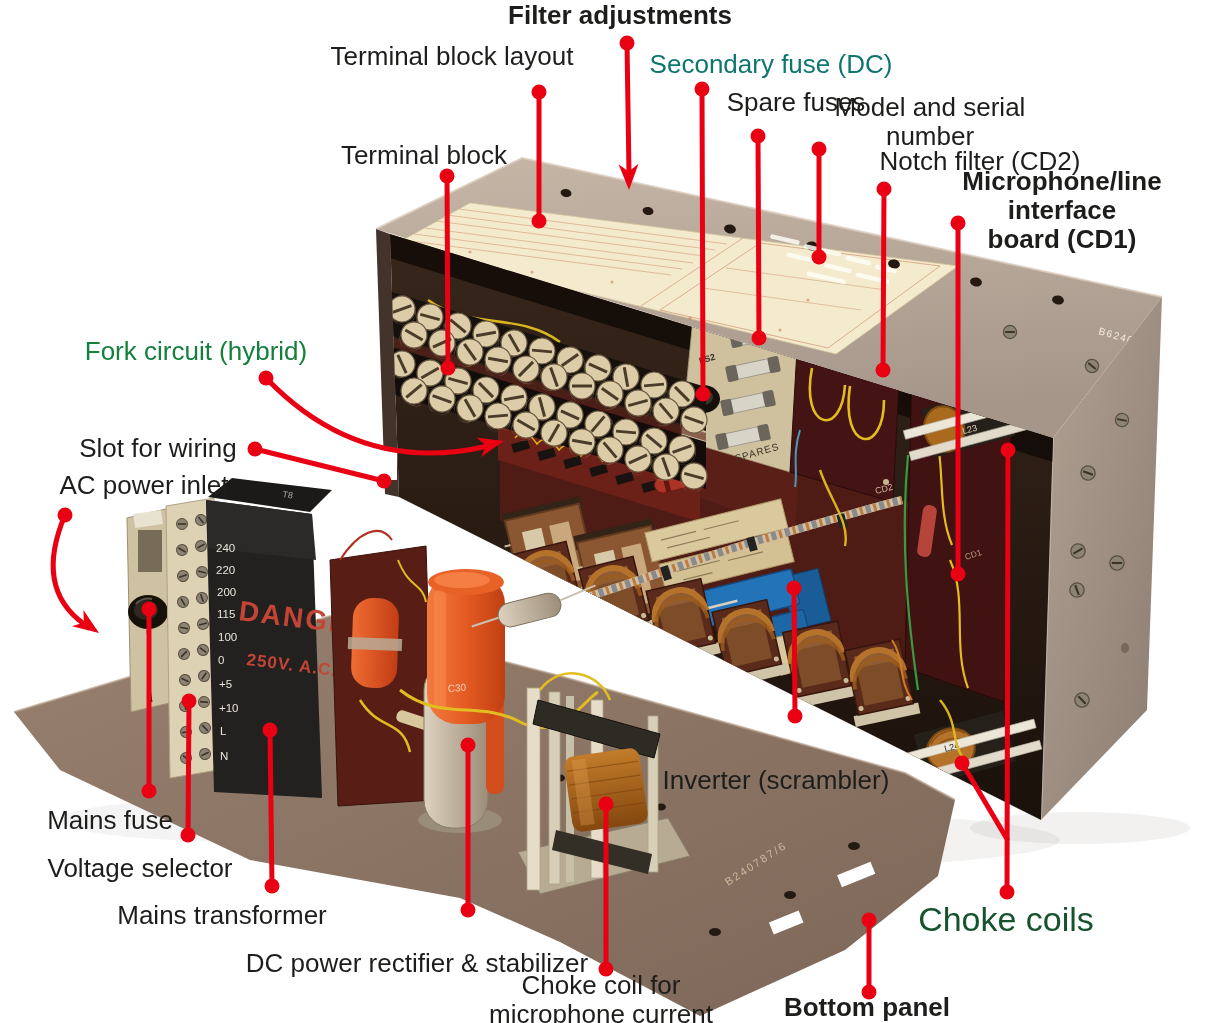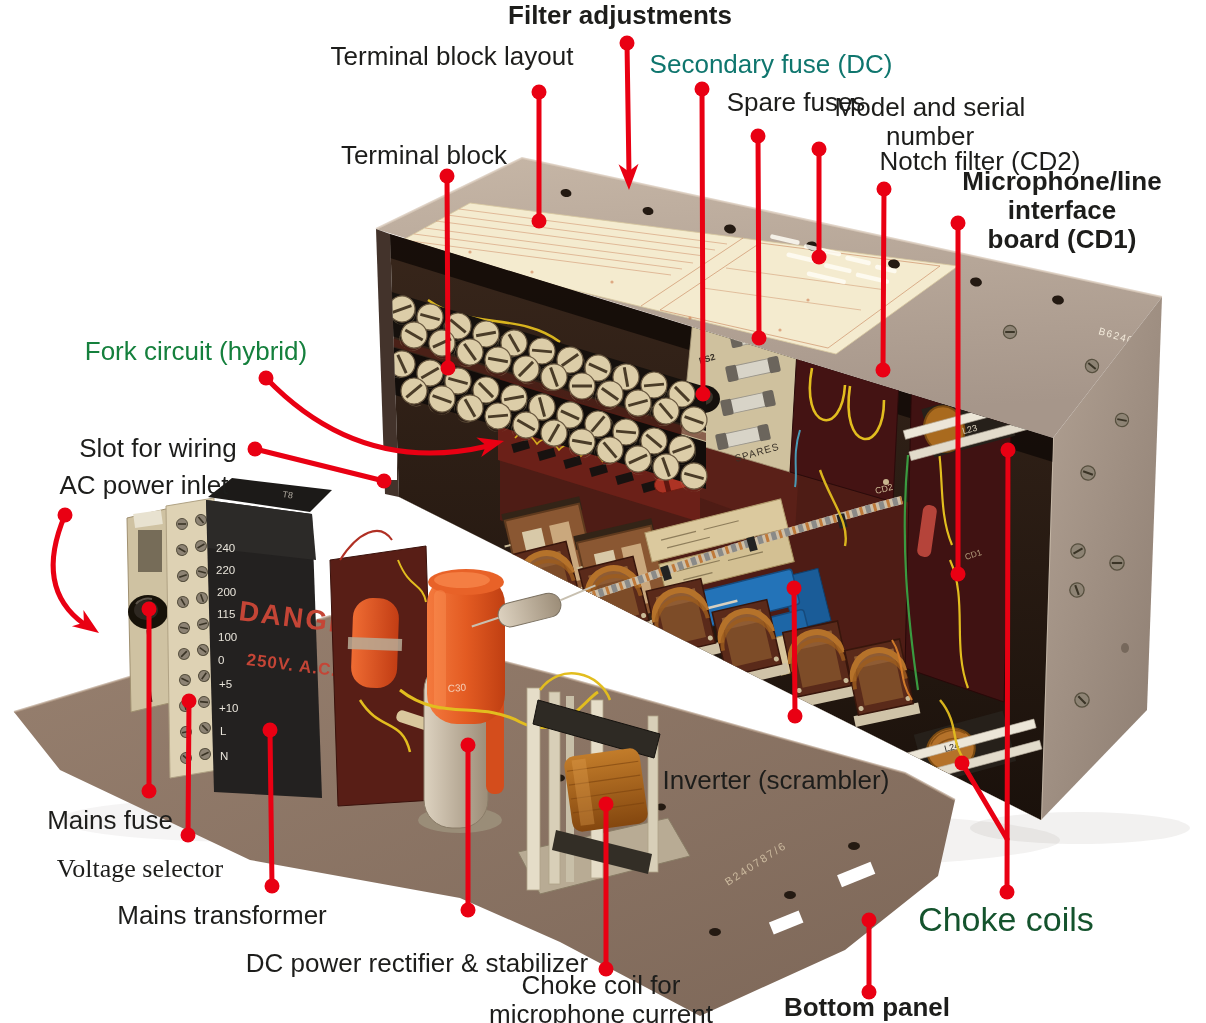--- a/index.html
+++ b/index.html
@@ -552,21 +552,21 @@
       <div class="callout" style="left: 771px; top: 64px; font-size: 26px; color: #0f766e;">Secondary fuse (DC)</div>
       <div class="callout" style="left: 796px; top: 102px; font-size: 26px; color: rgb(29, 29, 27);">Spare fuses</div>
       <div class="callout" style="left: 930px; top: 122px; font-size: 26px; color: rgb(29, 29, 27); text-align: center;">Model and serial number</div>
       <div class="callout" style="left: 980px; top: 161px; font-size: 26px; color: rgb(29, 29, 27);">Notch filter (CD2)</div>
       <div class="callout" style="left: 1062px; top: 210px; font-size: 26px; color: rgb(29, 29, 27); font-weight: bold;">Microphone/line interface
 board (CD1)</div>
       <div class="callout" style="left: 196px; top: 351px; font-size: 26px; color: #15803d;">Fork circuit (hybrid)</div>
       <div class="callout" style="left: 158px; top: 448px; font-size: 26px; color: rgb(29, 29, 27);">Slot for wiring</div>
       <div class="callout" style="left: 100px; top: 485px; font-size: 26px; color: rgb(29, 29, 27); margin-left: 44px;">AC power inlet</div>
       <div class="callout" style="left: 110px; top: 820px; font-size: 26px; color: rgb(29, 29, 27);">Mains fuse</div>
-      <div class="callout" style="left: 140px; top: 868px; font-size: 26px; color: rgb(29, 29, 27); font-family: Liberation Serif, serif;">Voltage selector</div>
+      <div class="callout" style="left: 140px; top: 868px; font-size: 26px; color: rgb(29, 29, 27);">Voltage selector</div>
       <div class="callout" style="left: 222px; top: 915px; font-size: 26px; color: rgb(29, 29, 27); text-align: right;">Mains transformer</div>
       <div class="callout" style="left: 417px; top: 963px; font-size: 26px; color: rgb(29, 29, 27);">DC power rectifier &amp; stabilizer</div>
       <div class="callout" style="left: 601px; top: 1000px; font-size: 26px; color: rgb(29, 29, 27);">Choke coil for
 microphone current</div>
       <div class="callout" style="left: 776px; top: 748px; font-size: 26px; color: rgb(29, 29, 27); margin-top: 32px;">Inverter (scrambler)</div>
       <div class="callout" style="left: 867px; top: 1007px; font-size: 26px; color: rgb(29, 29, 27); font-weight: bold;">Bottom panel</div>
       <div class="callout" style="left: 1006px; top: 919px; font-size: 34px; color: #14532d;">Choke coils</div>
     </div>
 
 </div>

